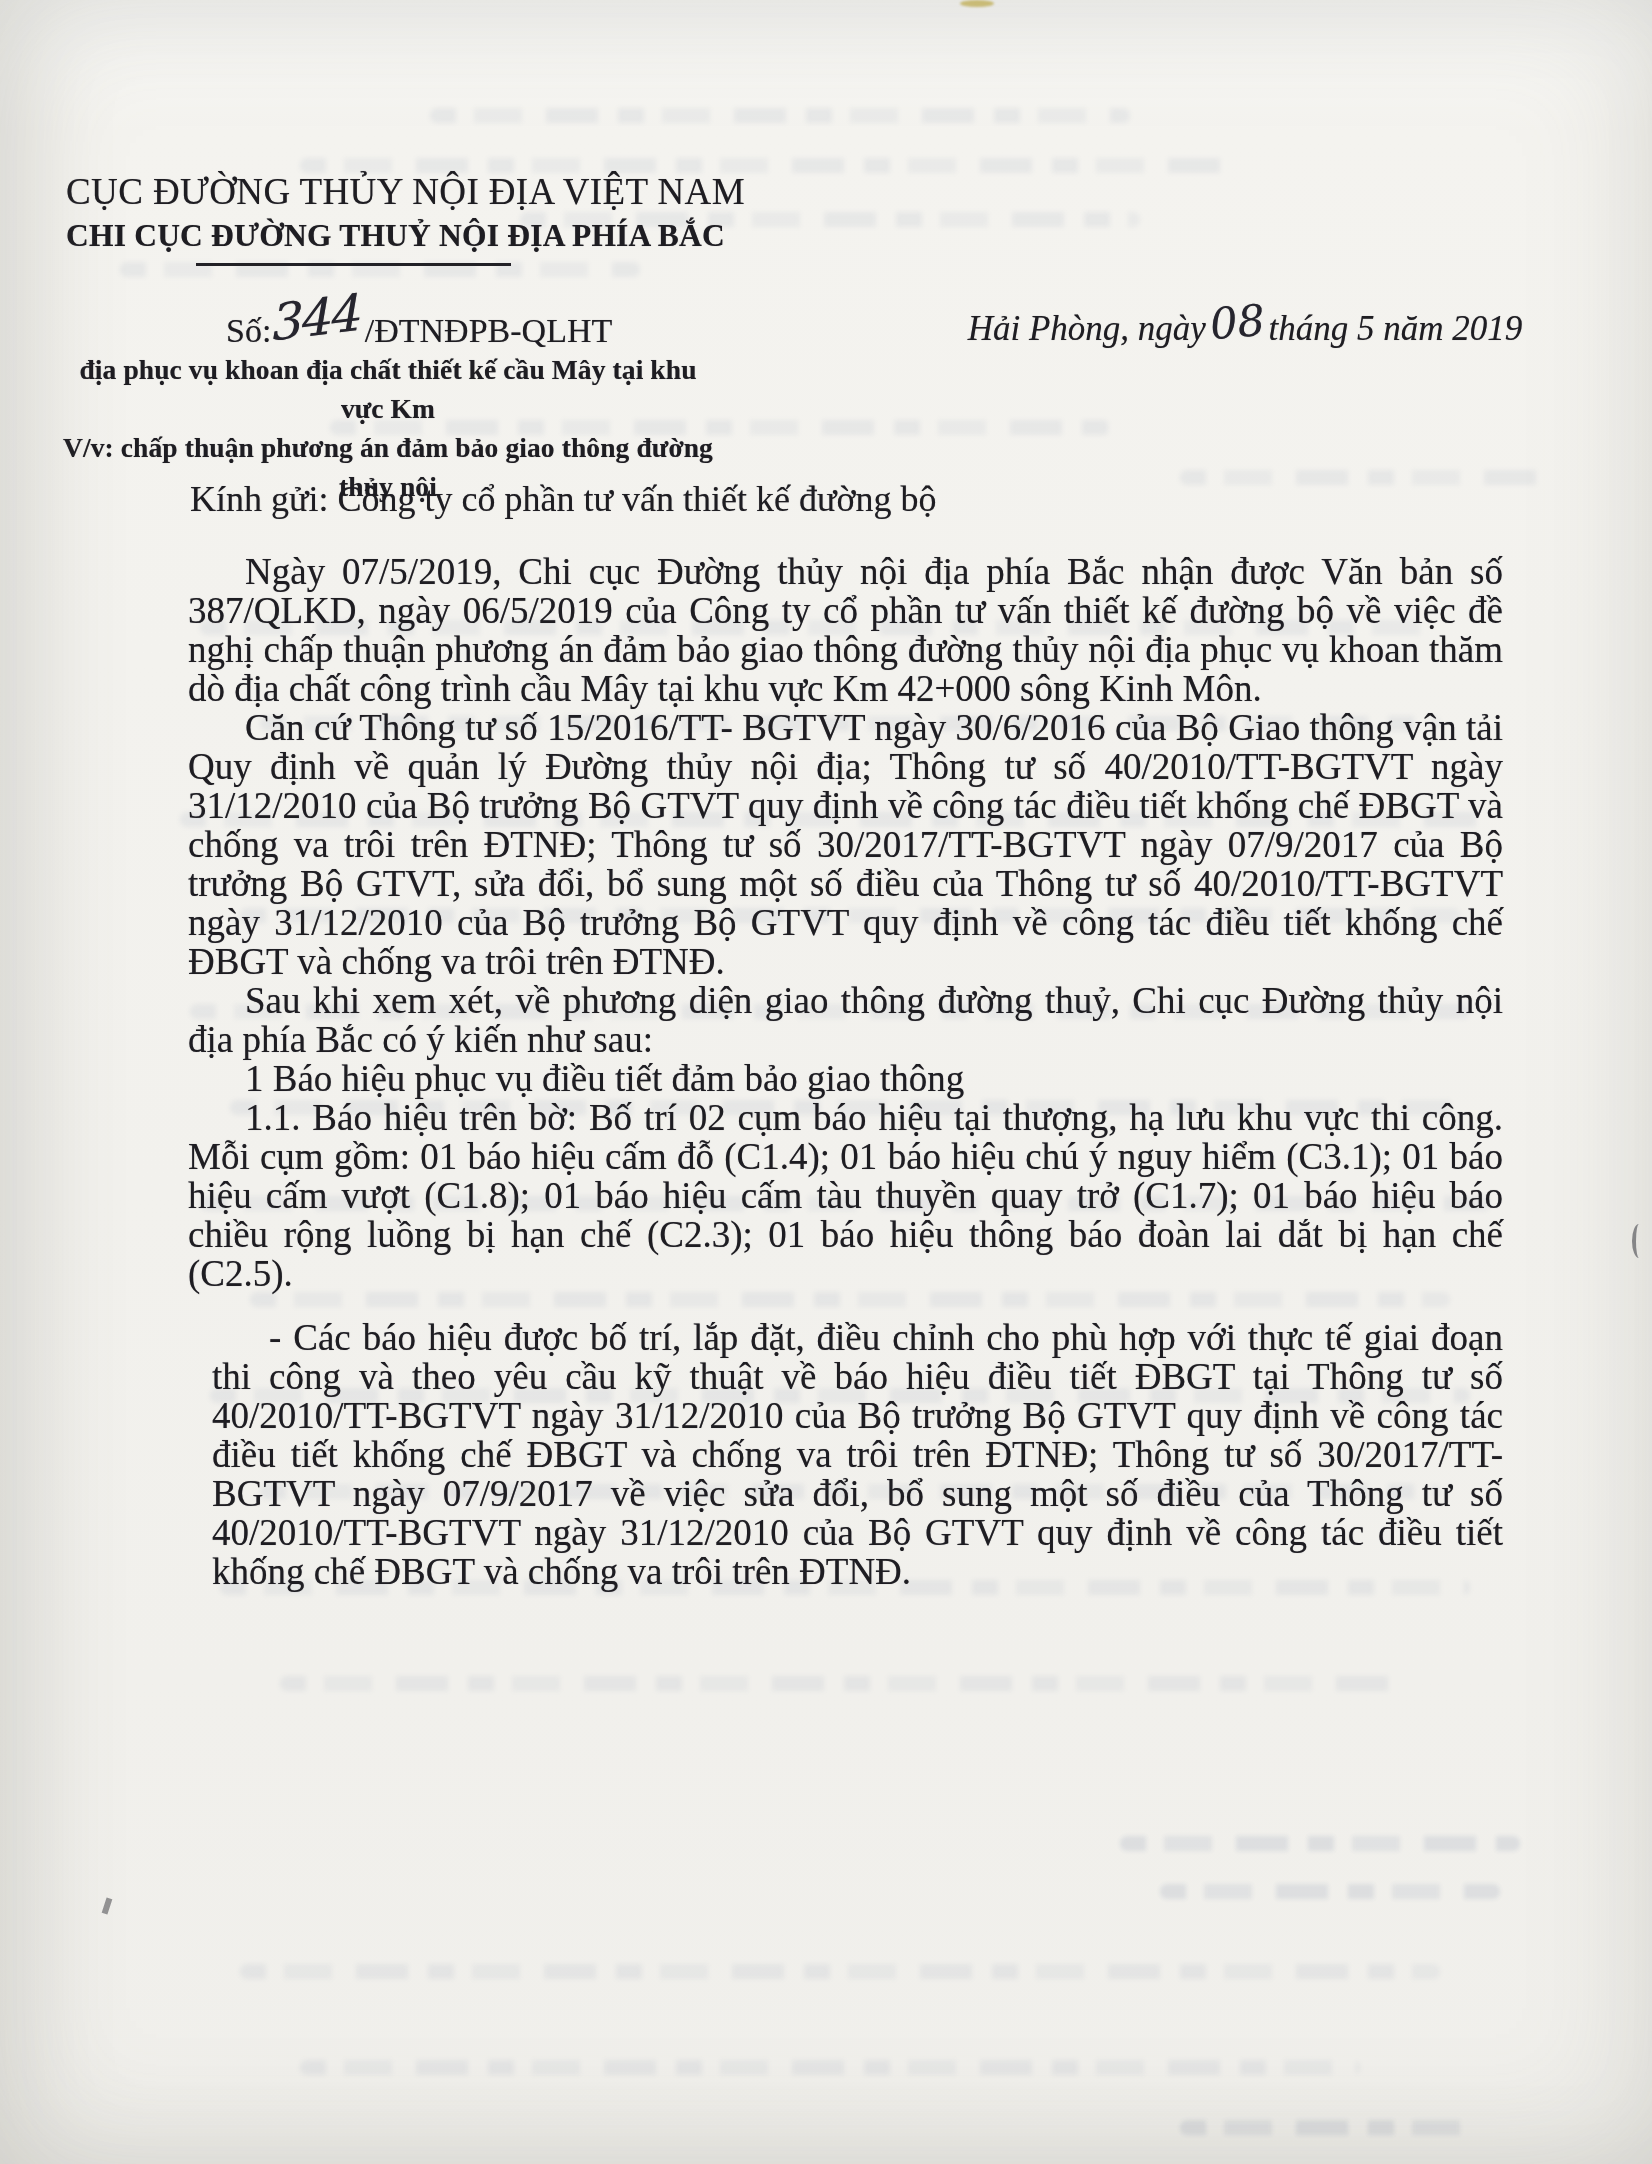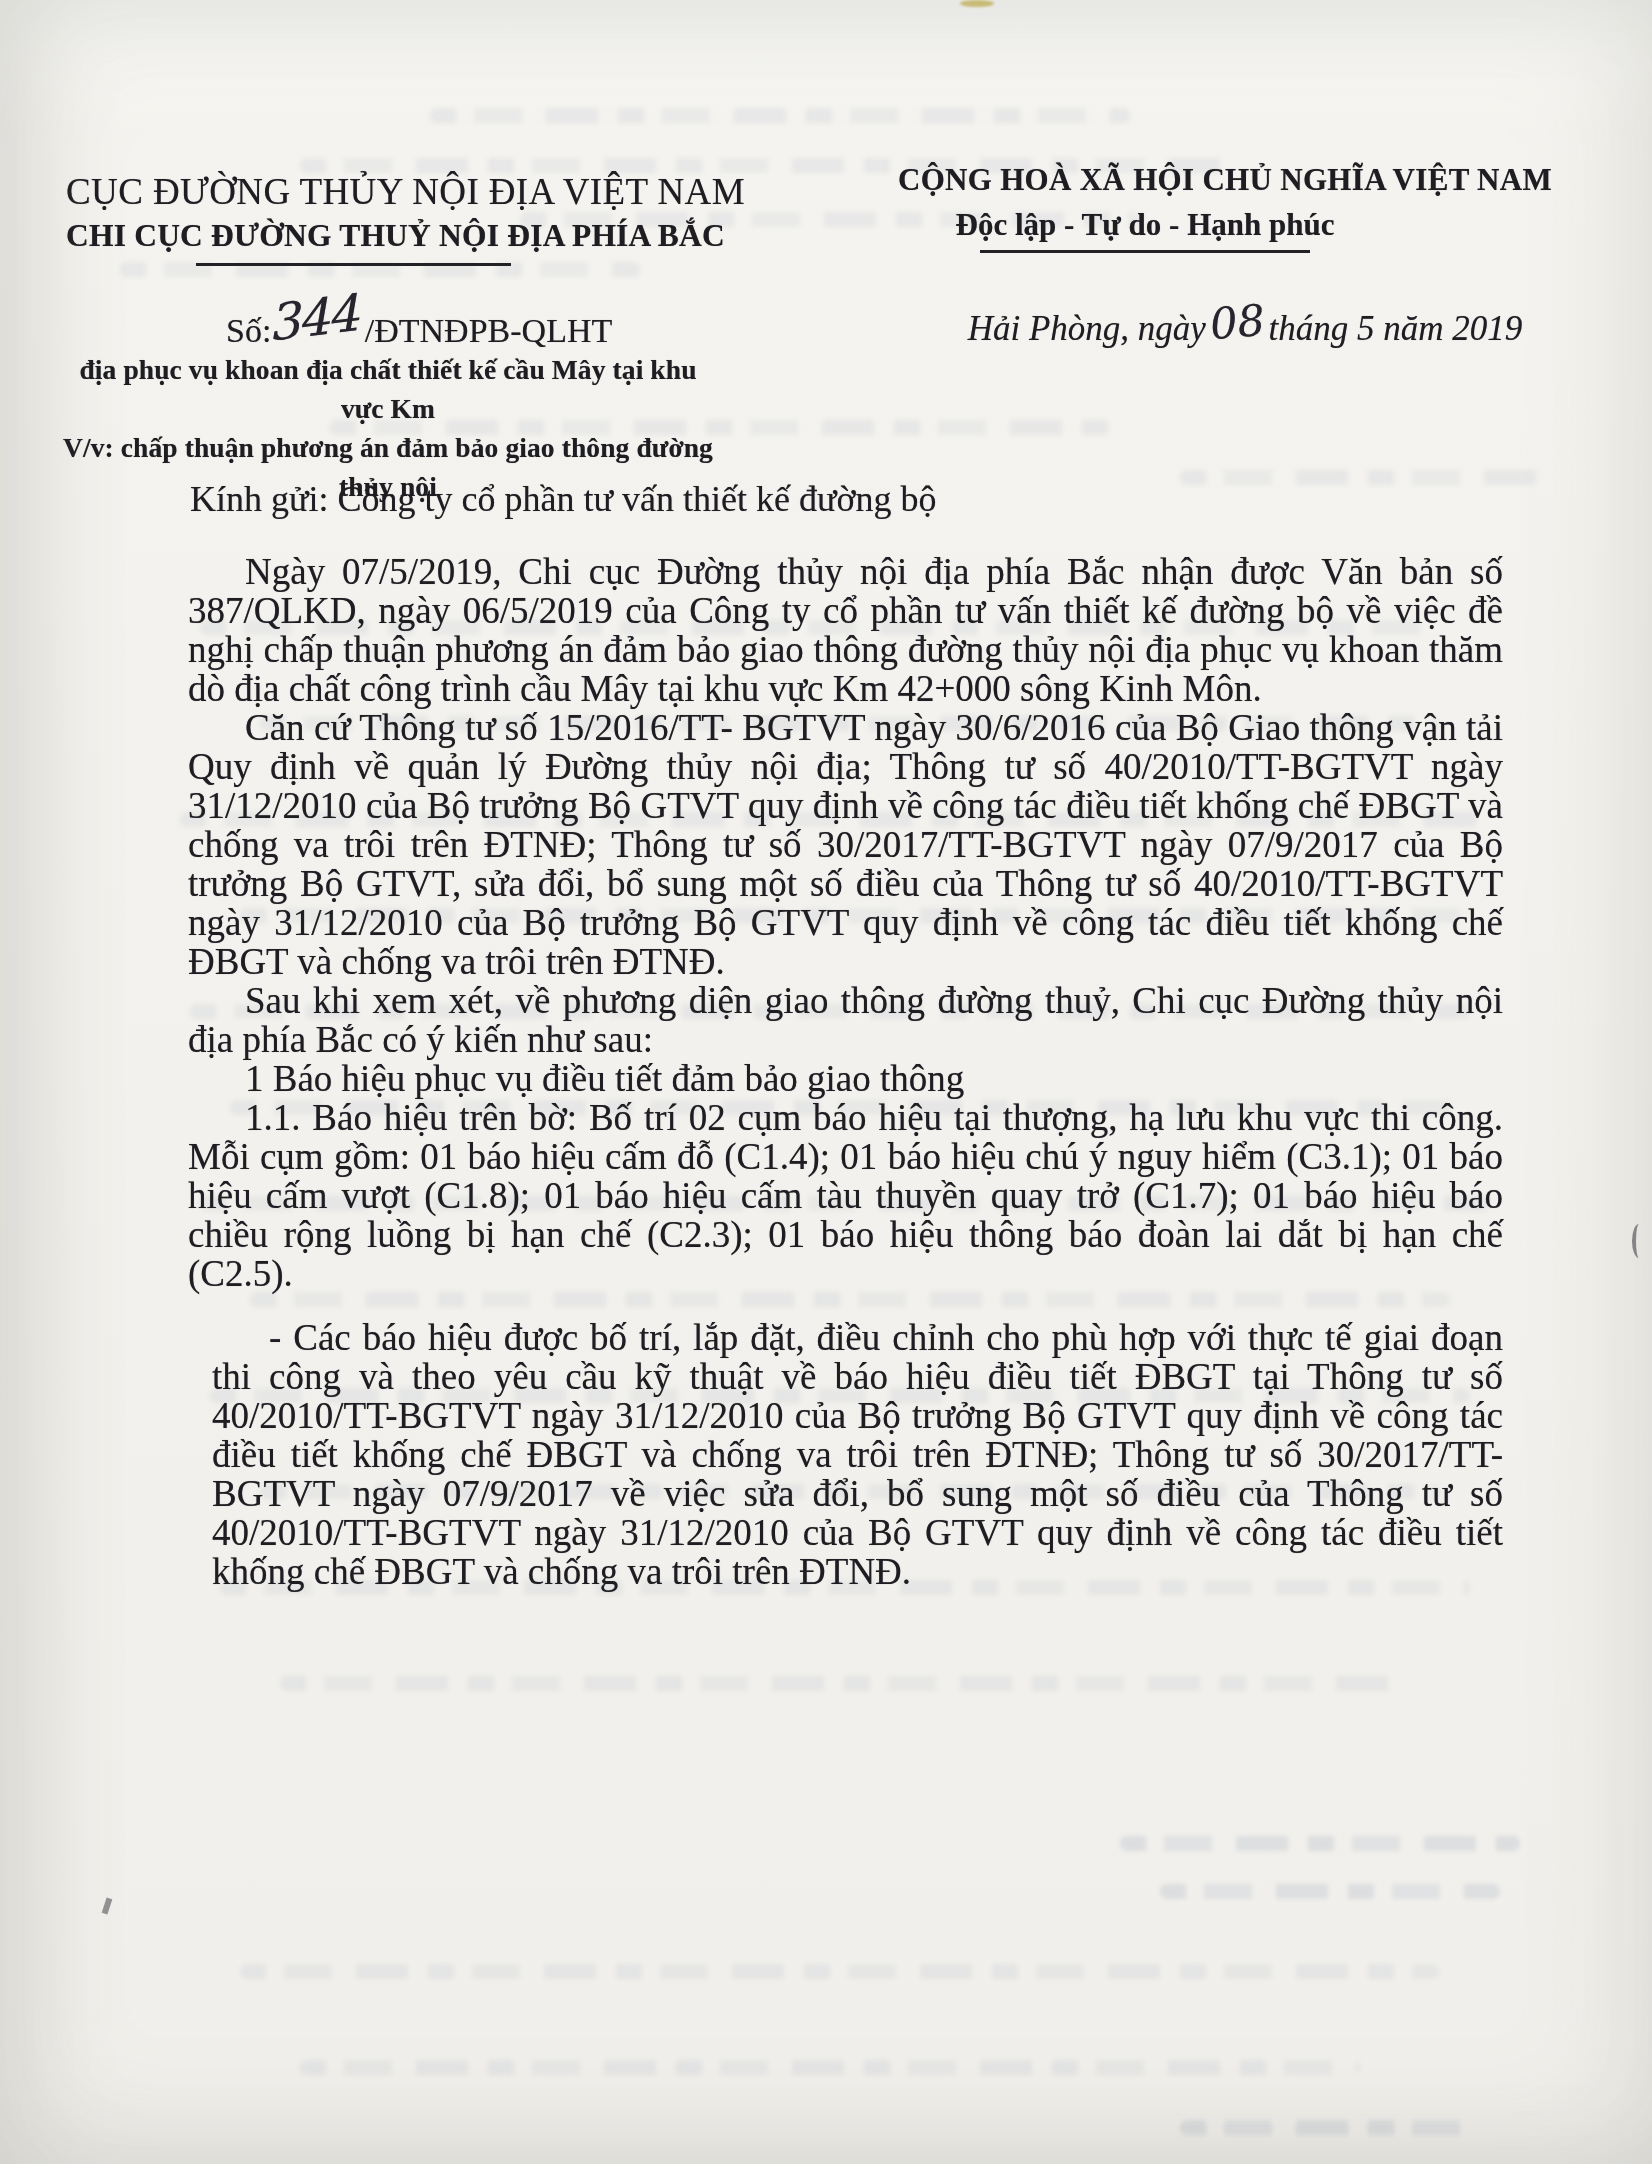--- a/index.html
+++ b/index.html
@@ -100,27 +100,20 @@
   <div class="speck-yellow"></div>
   <div class="mark-right"></div>
   <div class="mark-left"></div>
 
   <div class="org">
     <div class="org-l1">CỤC ĐƯỜNG THỦY NỘI ĐỊA VIỆT NAM</div>
     <div class="org-l2">CHI CỤC ĐƯỜNG THUỶ NỘI ĐỊA PHÍA BẮC</div>
     <div class="org-rule"></div>
   </div>
 
-  <div class="national">
-    <div class="nat-l1">CỘNG HOÀ XÃ HỘI CHỦ NGHĨA VIỆT NAM</div>
-    <div class="motto">
-      <div class="nat-l2">Độc lập - Tự do - Hạnh phúc</div>
-      <div class="nat-rule"></div>
-    </div>
-  </div>
 
   <div class="doc-no">
     <span>Số:</span><span class="hand hand-no">344</span><span>/ĐTNĐPB-QLHT</span>
   </div>
 
   <div class="dateline">
     <span>Hải Phòng, ngày</span><span class="hand hand-day">08</span><span>tháng 5 năm 2019</span>
   </div>
 
   <div class="subject">

